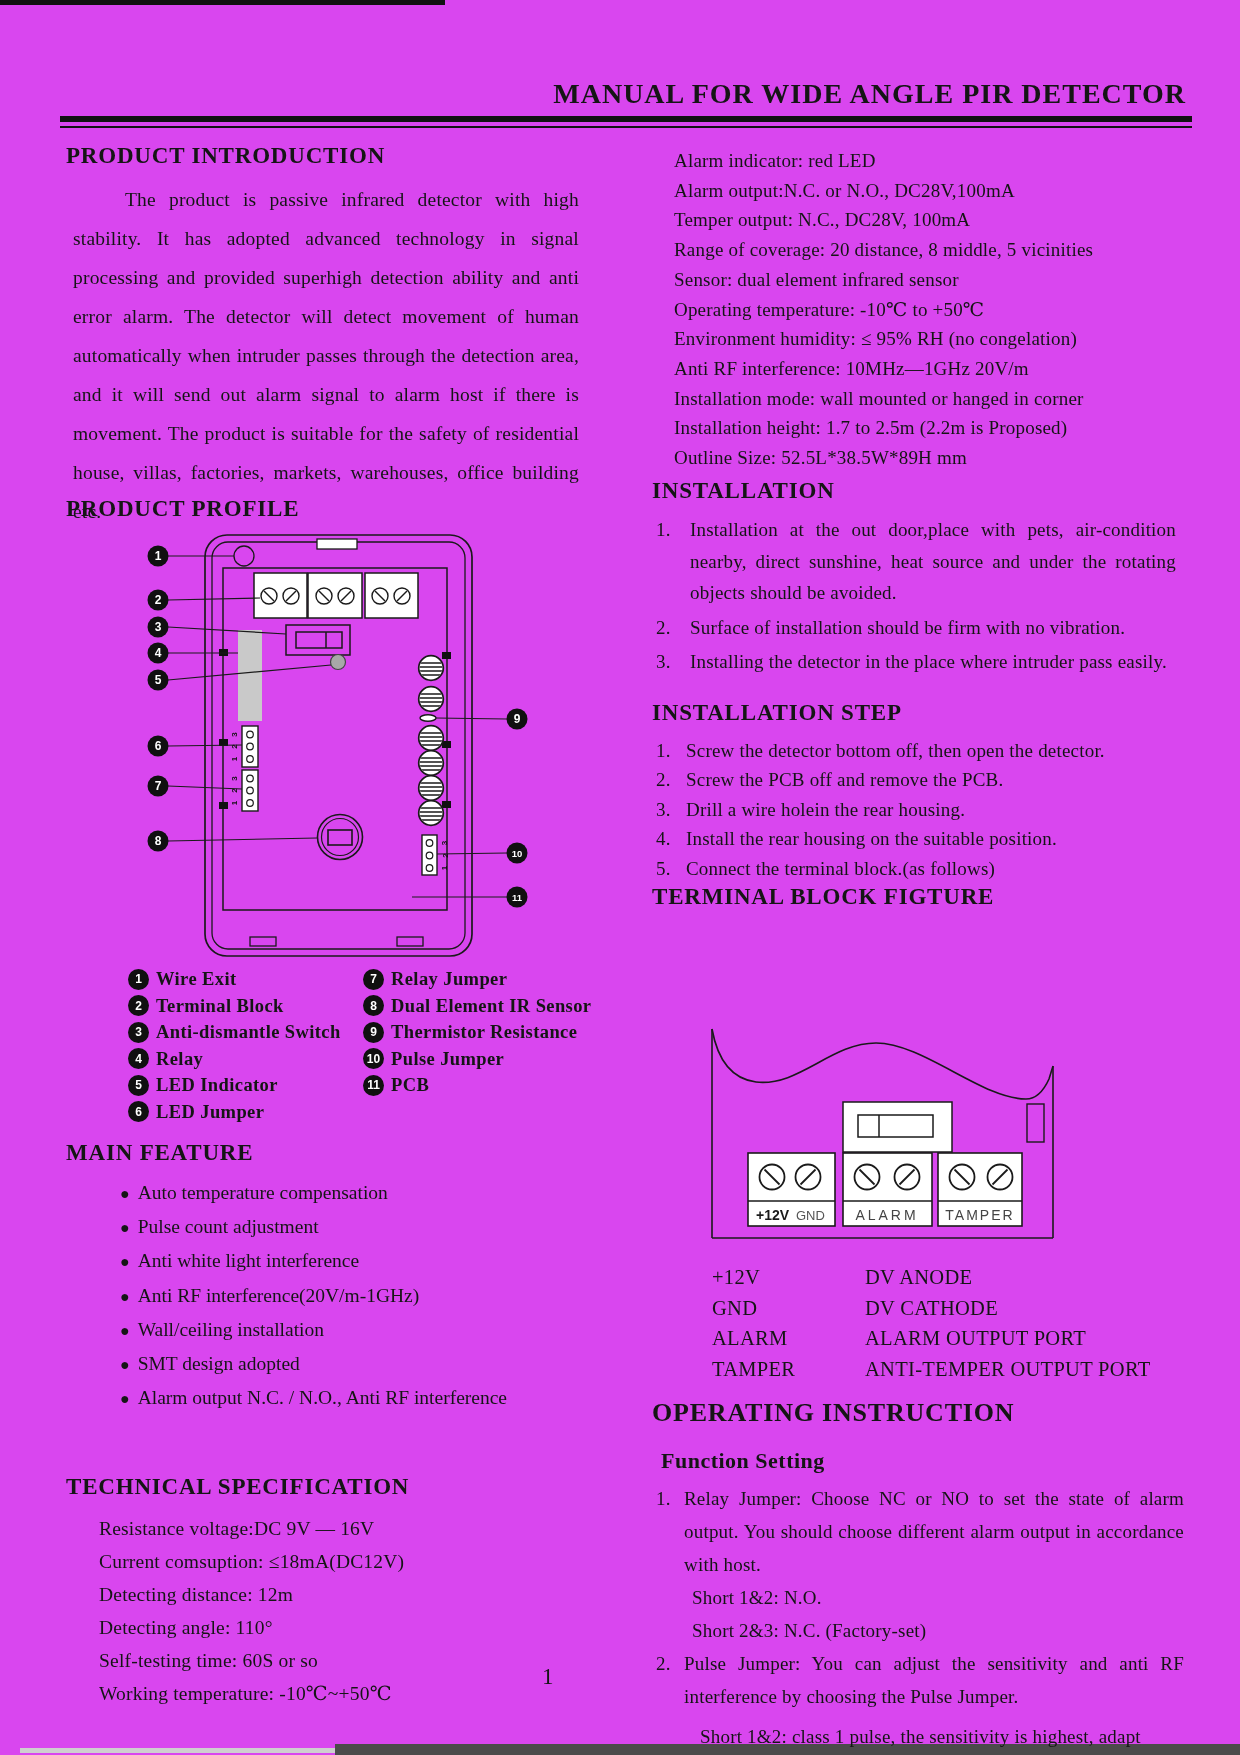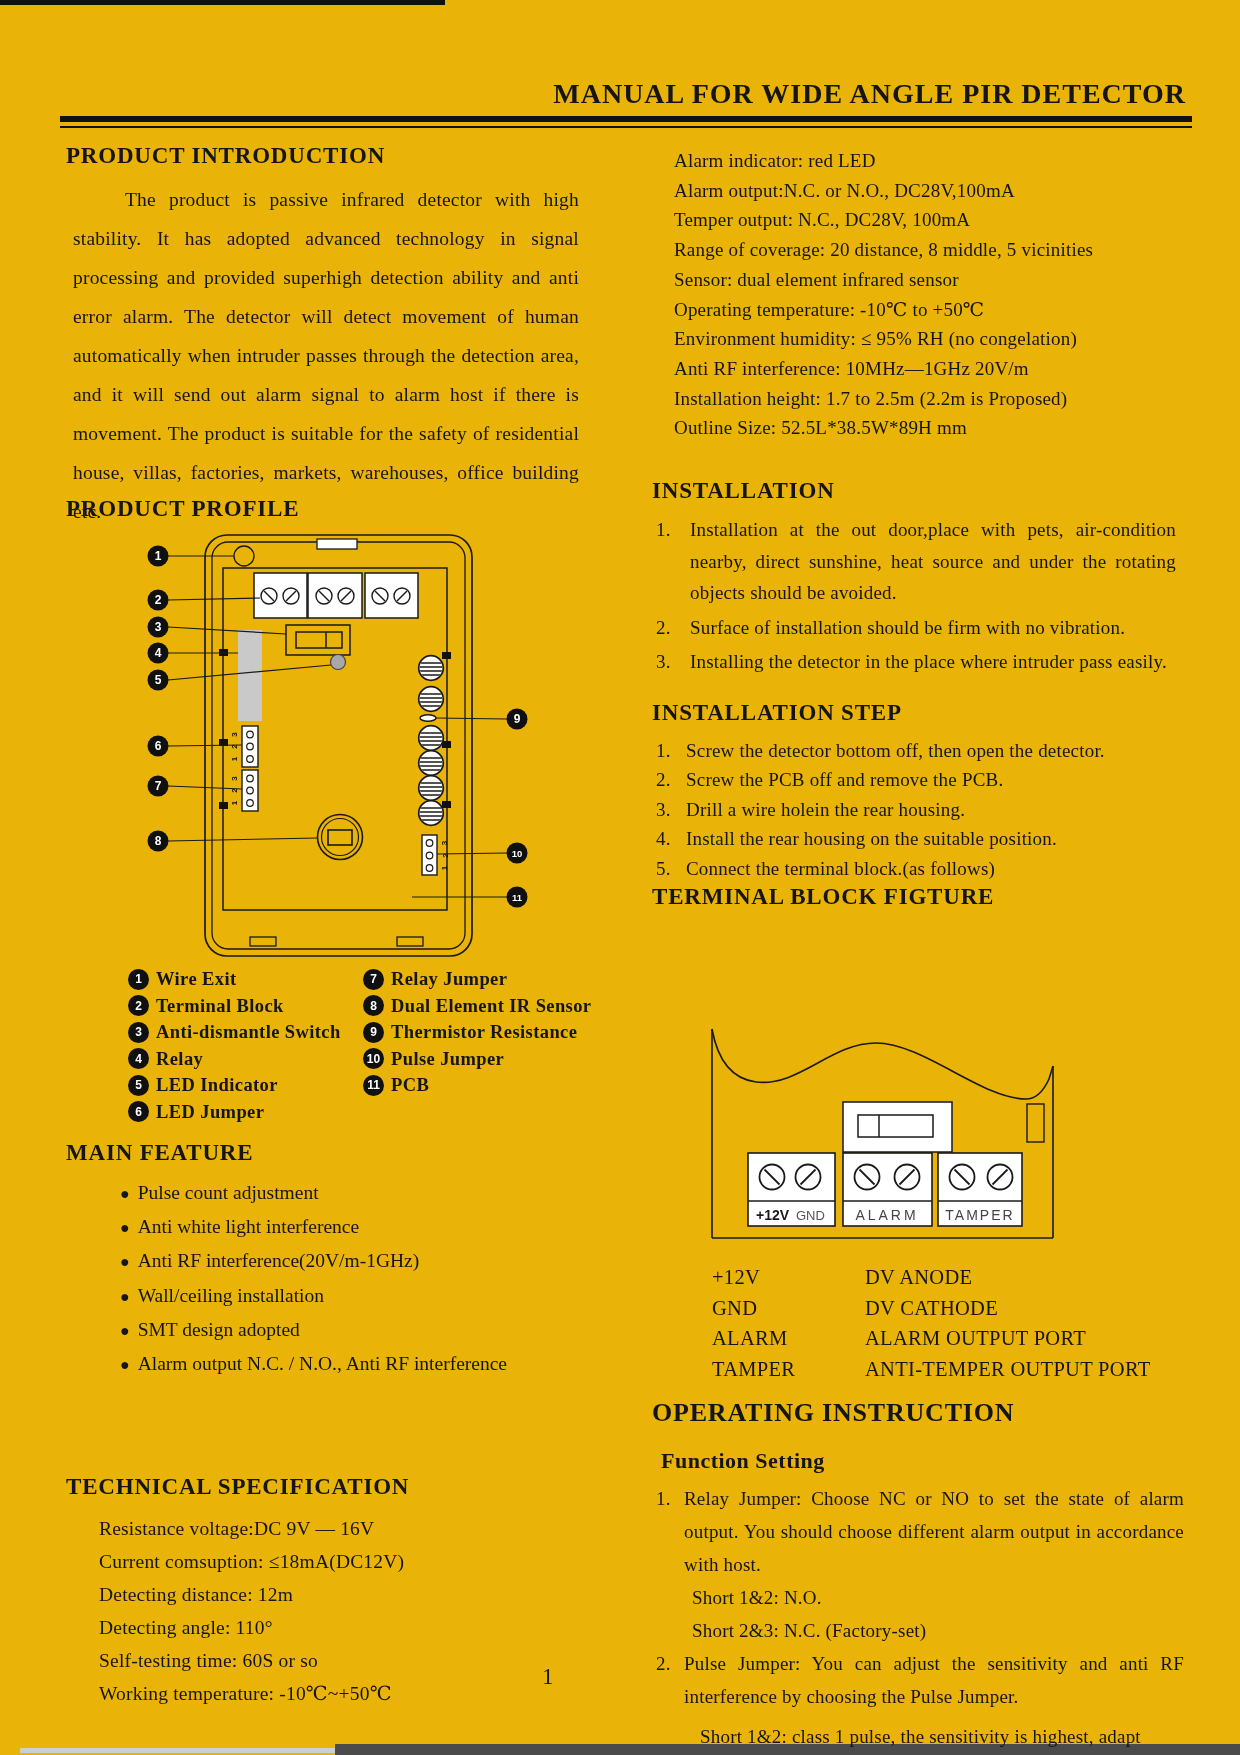--- a/index.html
+++ b/index.html
@@ -1,16 +1,16 @@
 <!DOCTYPE html>
 <html><head>
 <meta charset="utf-8">
 <style>
   html,body{margin:0;padding:0;background:#e8e8e8;}
-  .page{position:relative;width:1240px;height:1755px;background:#eab308;margin:0 auto;
+  .page{position:relative;width:1240px;height:1755px;background:#d946ef;margin:0 auto;
         font-family:"Liberation Serif","DejaVu Serif",serif;color:#151515;overflow:hidden;}
   .abs{position:absolute;}
   .h2{font-weight:bold;font-size:23px;letter-spacing:0.8px;white-space:nowrap;}
   .h3{font-weight:bold;font-size:22px;letter-spacing:0.5px;white-space:nowrap;}
   .title{font-weight:bold;font-size:28px;letter-spacing:1px;text-align:right;white-space:nowrap;}
   .rule{background:#111;}
   .bodytext{font-size:19.5px;line-height:39px;text-align:justify;letter-spacing:0.2px;}
   .intro{text-indent:52px;}
   .speclist div{font-size:19px;line-height:29.7px;white-space:nowrap;letter-spacing:0.2px;}
   .techlist div{font-size:19.5px;line-height:33px;white-space:nowrap;letter-spacing:0.2px;}
@@ -262,20 +262,21 @@
         <span class="llabel">Pulse Jumper</span>
       </div>
     <div class="legend-item">
         <span class="lball">11</span>
         <span class="llabel">PCB</span>
       </div>
   </div>
 
   <div class="abs h2" style="left:66px;top:1140px;">MAIN FEATURE</div>
   <div class="abs feature" style="left:120px;top:1176px;">
+    <div class="fi">Auto temperature compensation</div>
     <div class="fi">Pulse count adjustment</div>
     <div class="fi">Anti white  light interference</div>
     <div class="fi">Anti RF interference(20V/m-1GHz)</div>
     <div class="fi">Wall/ceiling installation</div>
     <div class="fi">SMT design adopted</div>
     <div class="fi">Alarm output N.C. / N.O., Anti RF  interference</div>
   </div>
 
   <div class="abs h2" style="left:66px;top:1474px;">TECHNICAL SPECIFICATION</div>
   <div class="abs techlist" style="left:99px;top:1512px;">
@@ -289,20 +290,21 @@
 
   <div class="abs speclist" style="left:674px;top:146px;">
     <div>Alarm indicator: red LED</div>
     <div>Alarm output:N.C. or N.O., DC28V,100mA</div>
     <div>Temper output: N.C., DC28V, 100mA</div>
     <div>Range of coverage: 20 distance, 8 middle, 5 vicinities</div>
     <div>Sensor: dual element infrared sensor</div>
     <div>Operating temperature: -10℃  to +50℃</div>
     <div>Environment humidity: ≤ 95% RH (no congelation)</div>
     <div>Anti RF interference: 10MHz—1GHz  20V/m</div>
+    <div>Installation mode: wall mounted or hanged in corner</div>
     <div>Installation height: 1.7 to 2.5m (2.2m is Proposed)</div>
     <div>Outline Size: 52.5L*38.5W*89H mm</div>
   </div>
 
   <div class="abs h2" style="left:652px;top:478px;">INSTALLATION</div>
   <div class="abs" style="left:656px;top:514px;width:520px;">
     <div class="hitem">
         <span class="hnum">1.</span>
         <span class="htext">Installation at the out door,place with pets, air-condition nearby, direct sunshine, heat source and under the rotating objects  should  be  avoided.</span>
       </div>

